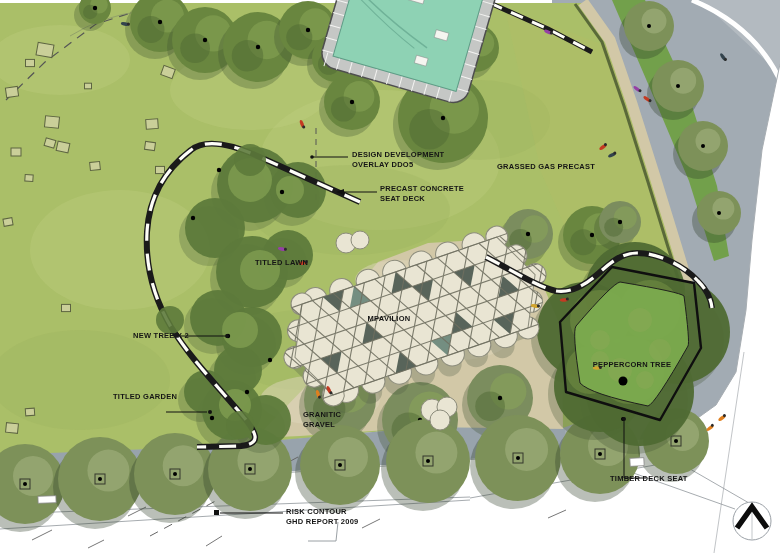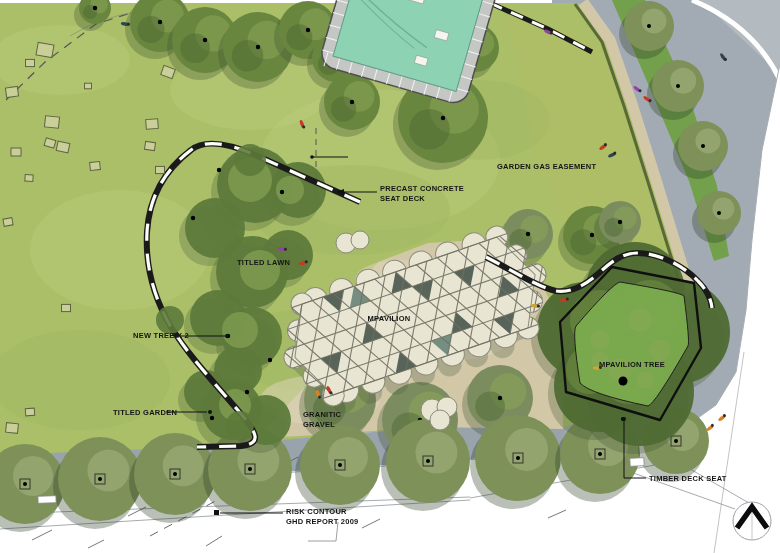--- a/index.html
+++ b/index.html
@@ -544,26 +544,28 @@
         <line x1="283" y1="513" x2="220" y2="513"></line>
         <rect x="214" y="510" width="5" height="5" fill="#111" stroke="none"></rect>
       </g>
       <g>
         <circle cx="752" cy="521" r="19" fill="#fff" stroke="#9aa0a6" stroke-width="1"></circle>
         <line x1="752" y1="503" x2="752" y2="540" stroke="#c3c7ca" stroke-width="1"></line>
         <path d="M 737,528 L 752,507 L 767,528" stroke="#0c0c0c" stroke-width="5.5" fill="none"></path>
       </g>
     </svg>
 
+  <div class="lbl" style="left:352px;top:150px">DESIGN DEVELOPMENT
+OVERLAY DDO5</div>
   <div class="lbl" style="left:380px;top:184px">PRECAST CONCRETE
 SEAT DECK</div>
-  <div class="lbl" style="left:497px;top:162px">GARDEN GAS EASEMENT</div>
-  <div class="lbl" style="left:237px;top:258px">TITLED LAWN</div>
+  <div class="lbl" style="left:497px;top:162px">GRASSED GAS PRECAST</div>
+  <div class="lbl" style="left:255px;top:258px">TITLED LAWN</div>
   <div class="lbl" style="left:133px;top:331px">NEW TREE X 2</div>
   <div class="lbl ctr" style="left:389px;top:314px">MPAVILION</div>
-  <div class="lbl" style="left:113px;top:408px">TITLED GARDEN</div>
+  <div class="lbl" style="left:113px;top:392px">TITLED GARDEN</div>
   <div class="lbl" style="left:303px;top:410px">GRANITIC
 GRAVEL</div>
-  <div class="lbl ctr" style="left:632px;top:360px">MPAVILION TREE</div>
-  <div class="lbl" style="left:649px;top:474px">TIMBER DECK SEAT</div>
+  <div class="lbl ctr" style="left:632px;top:360px">PEPPERCORN TREE</div>
+  <div class="lbl" style="left:610px;top:474px">TIMBER DECK SEAT</div>
   <div class="lbl" style="left:286px;top:507px">RISK CONTOUR
 GHD REPORT 2009</div>
 </div>
 
 </body></html>

